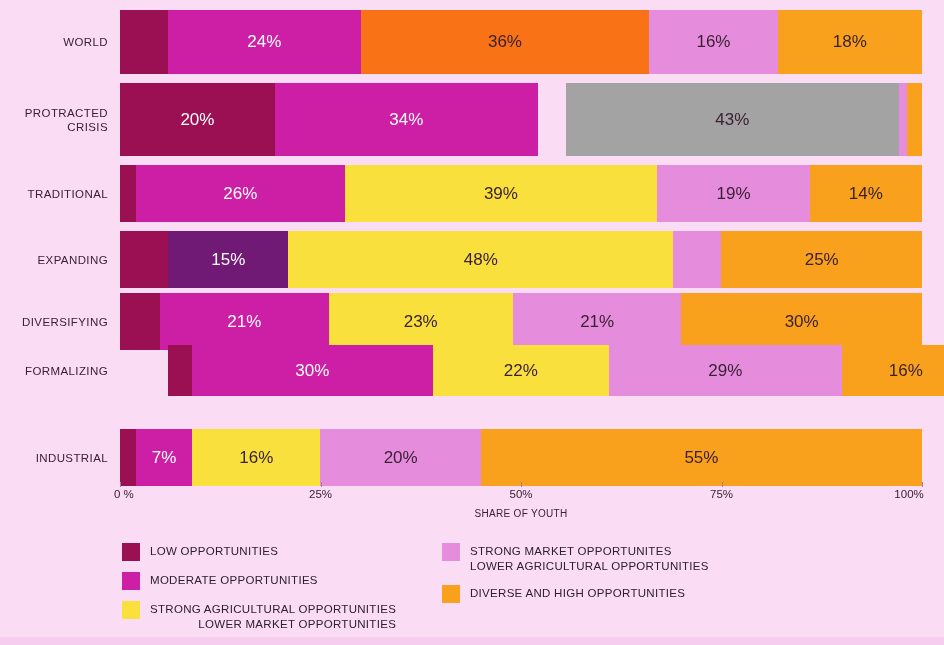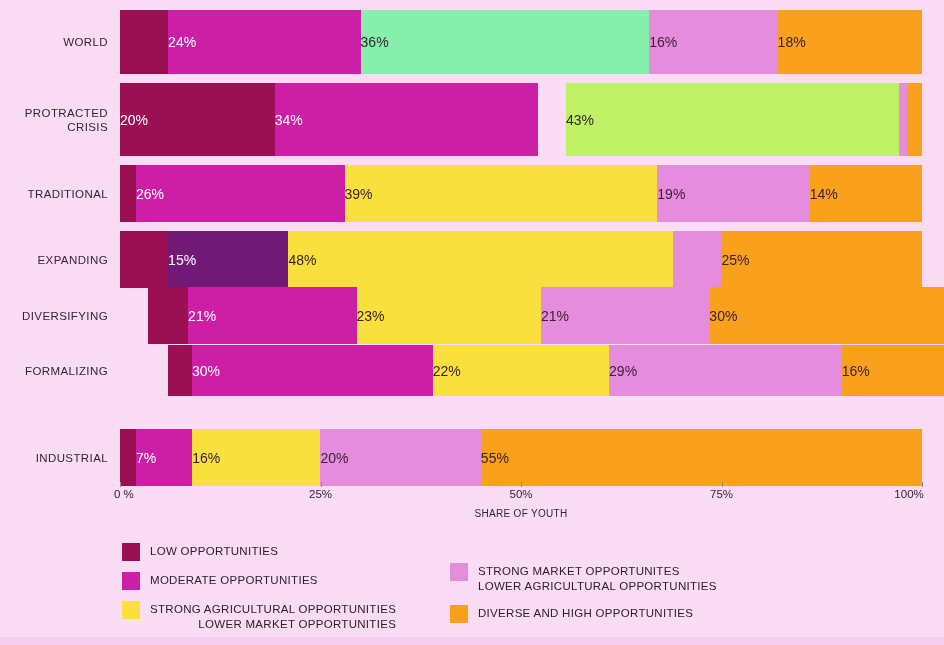--- a/index.html
+++ b/index.html
@@ -51,21 +51,22 @@
     height: 100%;
     width: 802px;
     flex: 0 0 auto;
     display: flex;
     overflow: hidden;
   }
   .seg {
     height: 100%;
     display: flex;
     align-items: center;
-    font-size: 14px;
+    justify-content: center;
+    font-size: 17px;
     overflow: hidden;
     white-space: nowrap;
   }
   .seg-label-light { color: #ffffff; }
   .seg-label-dark  { color: #3a2233; }
 
   
   #x-axis {
     position: absolute;
     left: 120px;
@@ -105,21 +106,21 @@
     left: 122px;
     top: 543px;
     width: 800px;
     height: 95px;
   }
   .legend-col {
     position: absolute;
     top: 0;
   }
   .legend-col.left  { left: 0px;   width: 360px; text-align: right; }
-  .legend-col.right { left: 328px; width: 420px; margin-top: 20px; }
+  .legend-col.right { left: 320px; width: 420px; }
   .legend-item {
     display: flex;
     align-items: flex-start;
     margin-bottom: 11px;
   }
   .legend-swatch {
     width: 18px;
     height: 18px;
     flex: 0 0 auto;
     margin-right: 10px;
@@ -150,42 +151,42 @@
 <div id="chart-root">
 
   <div id="plot-area">
       <div class="bar-row" style="top: 0px; height: 64px;">
         <div class="row-label">WORLD</div>
         <div class="bar-track">
           <div class="seg seg-label-light" style="width: 6%; background: rgb(154, 16, 82);"></div>
           <div class="seg seg-label-light" style="width: 24%; background: rgb(204, 31, 165);">
             <span>24%</span>
           </div>
-          <div class="seg seg-label-dark" style="width: 36%; background: #86efac;">
+          <div class="seg seg-label-dark" style="width: 36%; background: #f97316;">
             <span>36%</span>
           </div>
           <div class="seg seg-label-dark" style="width: 16%; background: rgb(230, 140, 220);">
             <span>16%</span>
           </div>
           <div class="seg seg-label-dark" style="width: 18%; background: rgb(249, 160, 28);">
             <span>18%</span>
           </div>
         </div>
       </div>
       <div class="bar-row" style="top: 73px; height: 73px;">
         <div class="row-label">PROTRACTED
 CRISIS</div>
         <div class="bar-track">
           <div class="seg seg-label-light" style="width: 20%; background: rgb(154, 16, 82);">
             <span>20%</span>
           </div>
           <div class="seg seg-label-light" style="width: 34%; background: rgb(204, 31, 165);">
             <span>34%</span>
           </div>
-          <div class="seg seg-label-dark" style="width: 43%; background: #bef264; margin-left: 28px;">
+          <div class="seg seg-label-dark" style="width: 43%; background: #a3a3a3; margin-left: 28px;">
             <span>43%</span>
           </div>
           <div class="seg seg-label-dark" style="width: 1%; background: rgb(230, 140, 220);"></div>
           <div class="seg seg-label-dark" style="width: 2%; background: rgb(249, 160, 28);"></div>
         </div>
       </div>
       <div class="bar-row" style="top: 155px; height: 57px;">
         <div class="row-label">TRADITIONAL</div>
         <div class="bar-track">
           <div class="seg seg-label-light" style="width: 2%; background: rgb(154, 16, 82);"></div>
@@ -212,21 +213,21 @@
           </div>
           <div class="seg seg-label-dark" style="width: 48%; background: rgb(250, 224, 60);">
             <span>48%</span>
           </div>
           <div class="seg seg-label-dark" style="width: 6%; background: rgb(230, 140, 220);"></div>
           <div class="seg seg-label-dark" style="width: 25%; background: rgb(249, 160, 28);">
             <span>25%</span>
           </div>
         </div>
       </div>
-      <div class="bar-row" style="top: 277px; height: 57px; gap: 28px;">
+      <div class="bar-row" style="top: 283px; height: 57px;">
         <div class="row-label">DIVERSIFYING</div>
         <div class="bar-track">
           <div class="seg seg-label-light" style="width: 5%; background: rgb(154, 16, 82);"></div>
           <div class="seg seg-label-light" style="width: 21%; background: rgb(204, 31, 165);">
             <span>21%</span>
           </div>
           <div class="seg seg-label-dark" style="width: 23%; background: rgb(250, 224, 60);">
             <span>23%</span>
           </div>
           <div class="seg seg-label-dark" style="width: 21%; background: rgb(230, 140, 220);">

